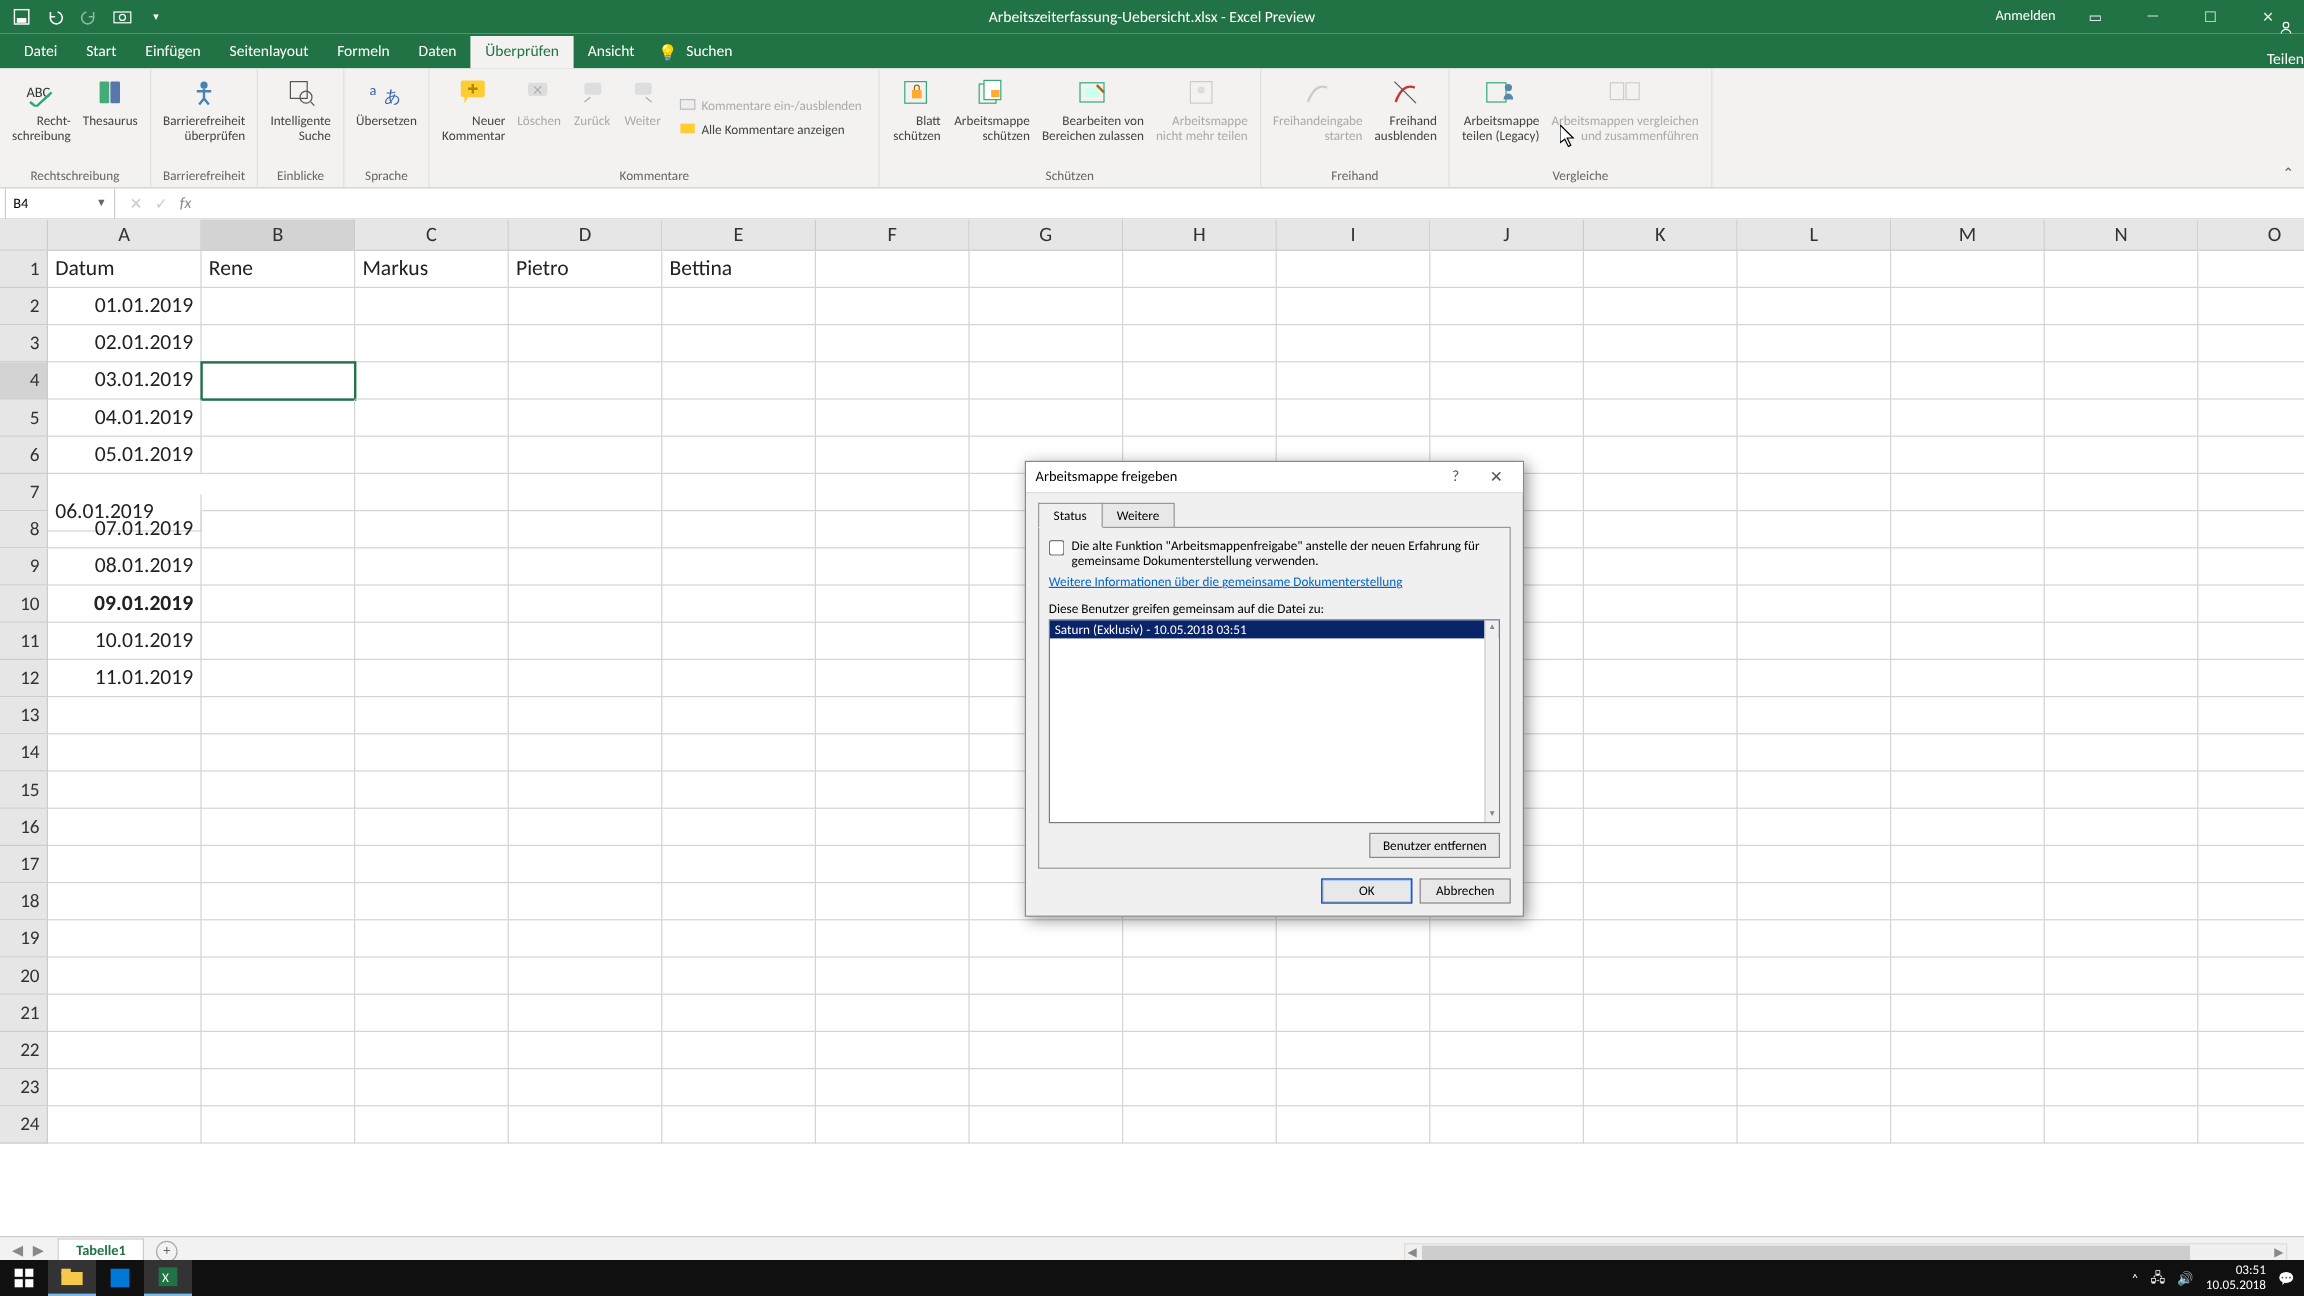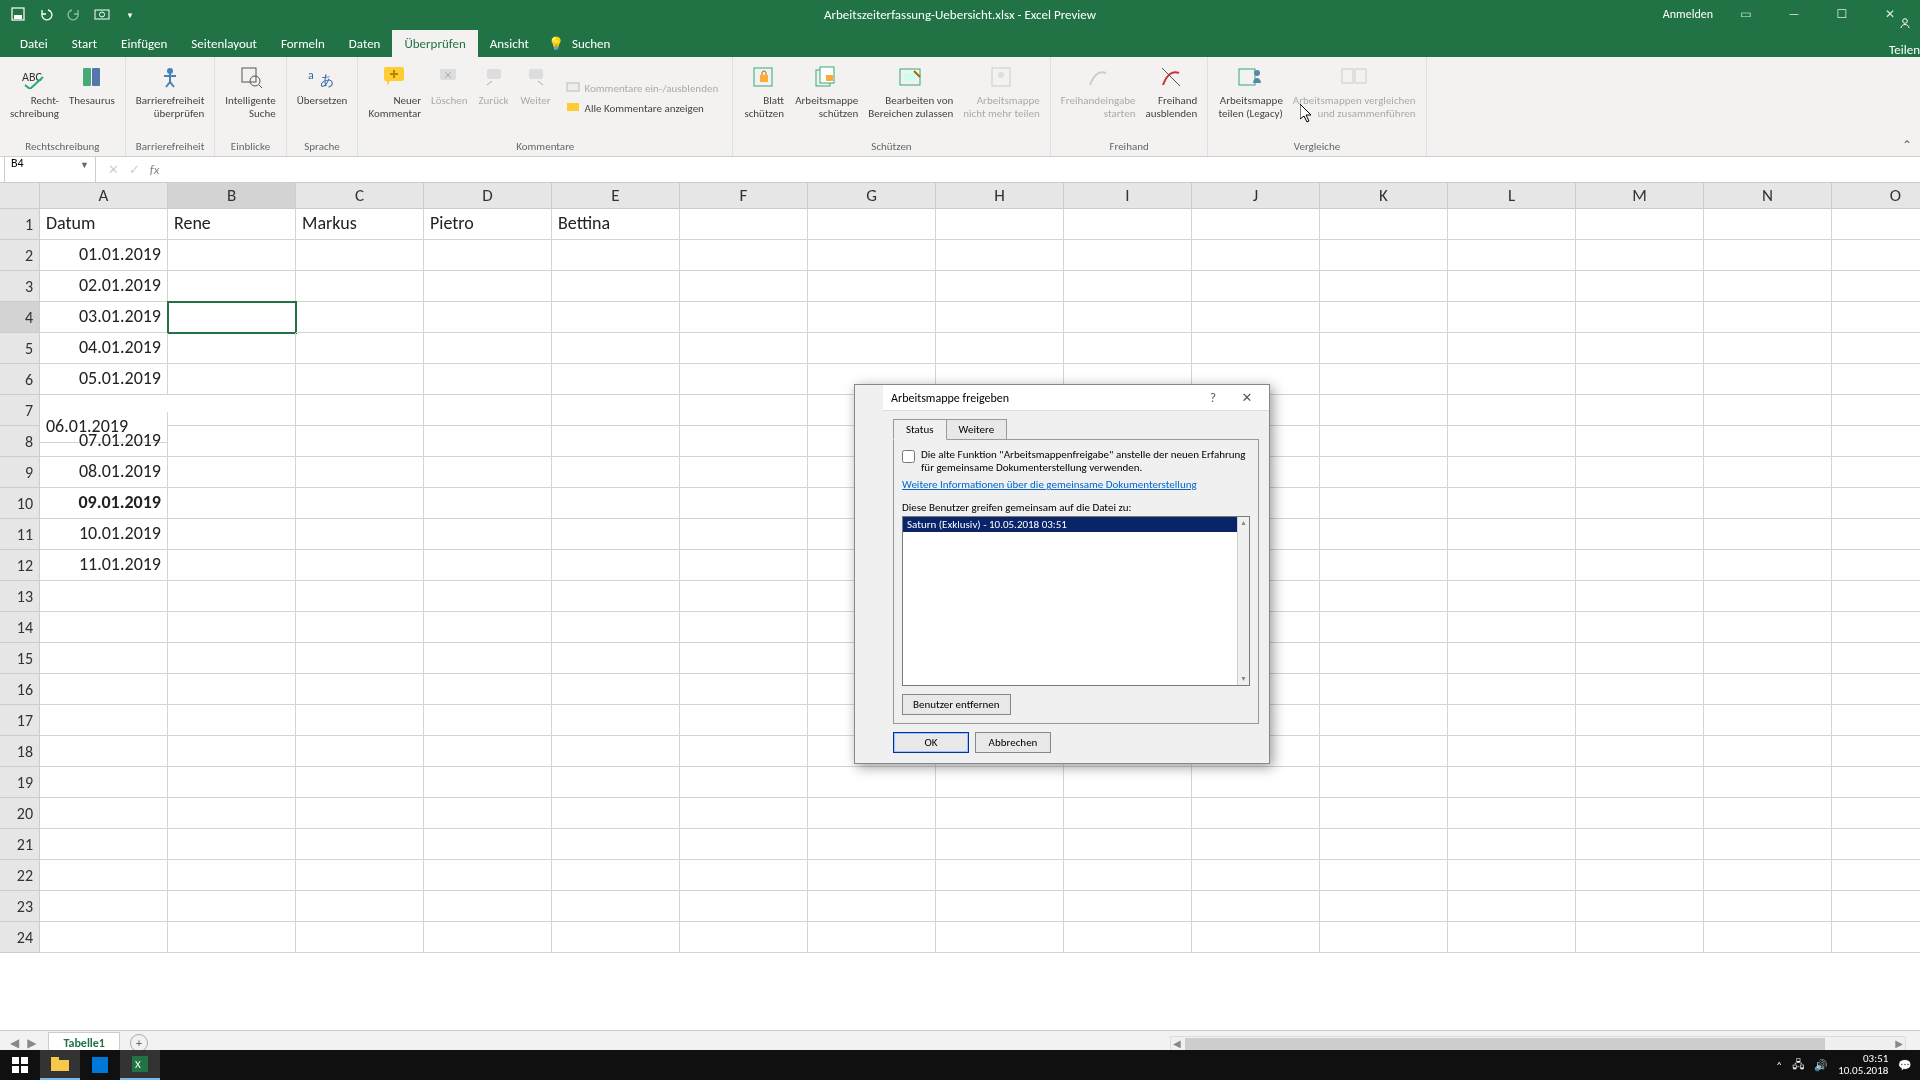--- a/index.html
+++ b/index.html
@@ -27,21 +27,21 @@
 .rbtn { display: flex; flex-direction: column; align-items: center; justify-content: flex-start; padding: 2px 4px; font-size: 11px; color: #444; text-align: right; line-height: 1.15; min-width: 50px; }
 .rbtn.disabled { color: #aaa; }
 .rbtn .ricon { width: 32px; height: 32px; margin-bottom: 2px; display:flex; align-items:center; justify-content:center; }
 .rgroup-label { font-size: 11px; color: #666; padding: 2px 0 3px; }
 .rbtn-small { display:flex; gap:5px; font-size:11px; color:#aaa; padding:1px 4px; }
 .rbtn-small .sicon { width:14px; height:14px; display:inline-block; }
 .ribbon-collapse { position:absolute; right:8px; bottom:4px; font-size:12px; color:#666; }
 
 
 .formulabar { height: 26px; border-bottom: 1px solid #ccc; display: flex; align-items: center; background:#fff; }
-.namebox { width: 92px; height: 22px; border: 1px solid #ccc; margin: 0 2px 0 4px; padding: 16px 6px; font-size: 12px; display:flex; align-items:flex-end; justify-content:space-between; }
+.namebox { width: 92px; height: 22px; border: 1px solid #ccc; margin: 0 2px 0 4px; padding: 16px 6px; font-size: 12px; display:flex; align-items:center; justify-content:space-between; }
 .fb-btns { display:flex; gap:10px; padding: 0 10px; color:#888; font-size:13px; }
 .fb-input { flex:1; font-size:12px; padding:2px 6px; }
 
 
 .grid-wrap { position: absolute; top: 183px; left:0; right:0; bottom: 44px; background:#fff; }
 .corner { position:absolute; left:0; top:0; width:40px; height:26px; background:#e6e6e6; border-right:1px solid #ccc; border-bottom:1px solid #ccc; }
 .colheads { position:absolute; left:40px; top:0; height:26px; display:flex; }
 .colhead { width: 128px; border-right:1px solid #ccc; border-bottom:1px solid #ccc; background:#e6e6e6; display:flex; align-items:center; justify-content:center; font-size: 17px; color:#333; }
 .colhead.sel { background:#d3d3d3; }
 .rowheads { position:absolute; left:0; top:26px; width:40px; }
@@ -67,37 +67,37 @@
 .view-btn { width:22px; height:18px; border:1px solid #ccc; background:#fff; }
 .zoom { display:flex; align-items:center; gap:6px; }
 .zoom-track { width:100px; height:4px; background:#ccc; position:relative; }
 .zoom-thumb { position:absolute; left:48px; top:-4px; width:6px; height:12px; background:#666; }
 .win-taskbar { position:absolute; left:0; right:0; bottom:0; height:30px; background:#101010; display:flex; align-items:center; }
 .tb-item { width:40px; height:30px; display:flex; align-items:center; justify-content:center; }
 .tb-item.active { background:#333; border-bottom:2px solid #76b9ed; }
 .tray { margin-left:auto; display:flex; align-items:center; gap:10px; padding-right:8px; color:#fff; font-size:11px;}
 
 
-.dialog-overlay { position:absolute; left:854px; top:384px; width:416px; background:#f0f0f0; border:1px solid #888; box-shadow: 3px 3px 12px rgba(0,0,0,0.4); font-size:11px;padding-left:28px; }
+.dialog-overlay { position:absolute; left:854px; top:384px; width:416px; background:#f0f0f0; border:1px solid #888; box-shadow: 3px 3px 12px rgba(0,0,0,0.4); font-size:11px; }
 .dlg-title { height:26px; background:#fff; display:flex; align-items:center; padding:0 8px; font-size:12px; border-bottom:1px solid #ddd;}
 .dlg-title-right { margin-left:auto; display:flex; gap:6px; }
 .dlg-close, .dlg-help { width:28px; text-align:center; font-size:13px; color:#555; }
 .dlg-body { padding:8px 10px 10px; }
 .dlg-tabs { display:flex; }
 .dlg-tab { padding:3px 12px; border:1px solid #999; background:#e8e8e8; font-size:11px; margin-right:-1px; position:relative; }
 .dlg-tab.active { background:#f0f0f0; border-bottom-color:#f0f0f0; z-index:1; }
 .dlg-panel { border:1px solid #999; padding:8px; margin-top:-1px; background:#f0f0f0; }
 .dlg-check { display:flex; gap:6px; align-items:flex-start; margin-bottom:4px; }
 .dlg-check input { margin-top:2px; }
 .dlg-link { color:#0066cc; text-decoration:underline; font-size:11px; }
 .dlg-listlabel { margin-top:10px; font-size:11px; }
 .dlg-list { border:1px solid #7a7a7a; background:#fff; height:170px; margin-top:2px; position:relative; }
 .dlg-list-item { background:#0a246a; color:#fff; padding:1px 4px; font-size:11px; }
 .dlg-list-scroll { position:absolute; right:0; top:0; bottom:0; width:12px; background:#f0f0f0; border-left:1px solid #ccc; }
-.dlg-btns { display:flex; gap:6px; margin-top:8px; }
+.dlg-btns { display:flex; justify-content:flex-end; gap:6px; margin-top:8px; }
 .dlg-btn { min-width:76px; padding:3px 10px; border:1px solid #888; background:#e8e8e8; font-size:11px; text-align:center; }
 .dlg-btn.primary { border:1px solid #003399; box-shadow: inset 0 0 0 1px #99c0ff; }
 
 svg { display:block; }
 </style>
 </head>
 <body>
 
 <div class="titlebar">
   <div class="tb-left">

